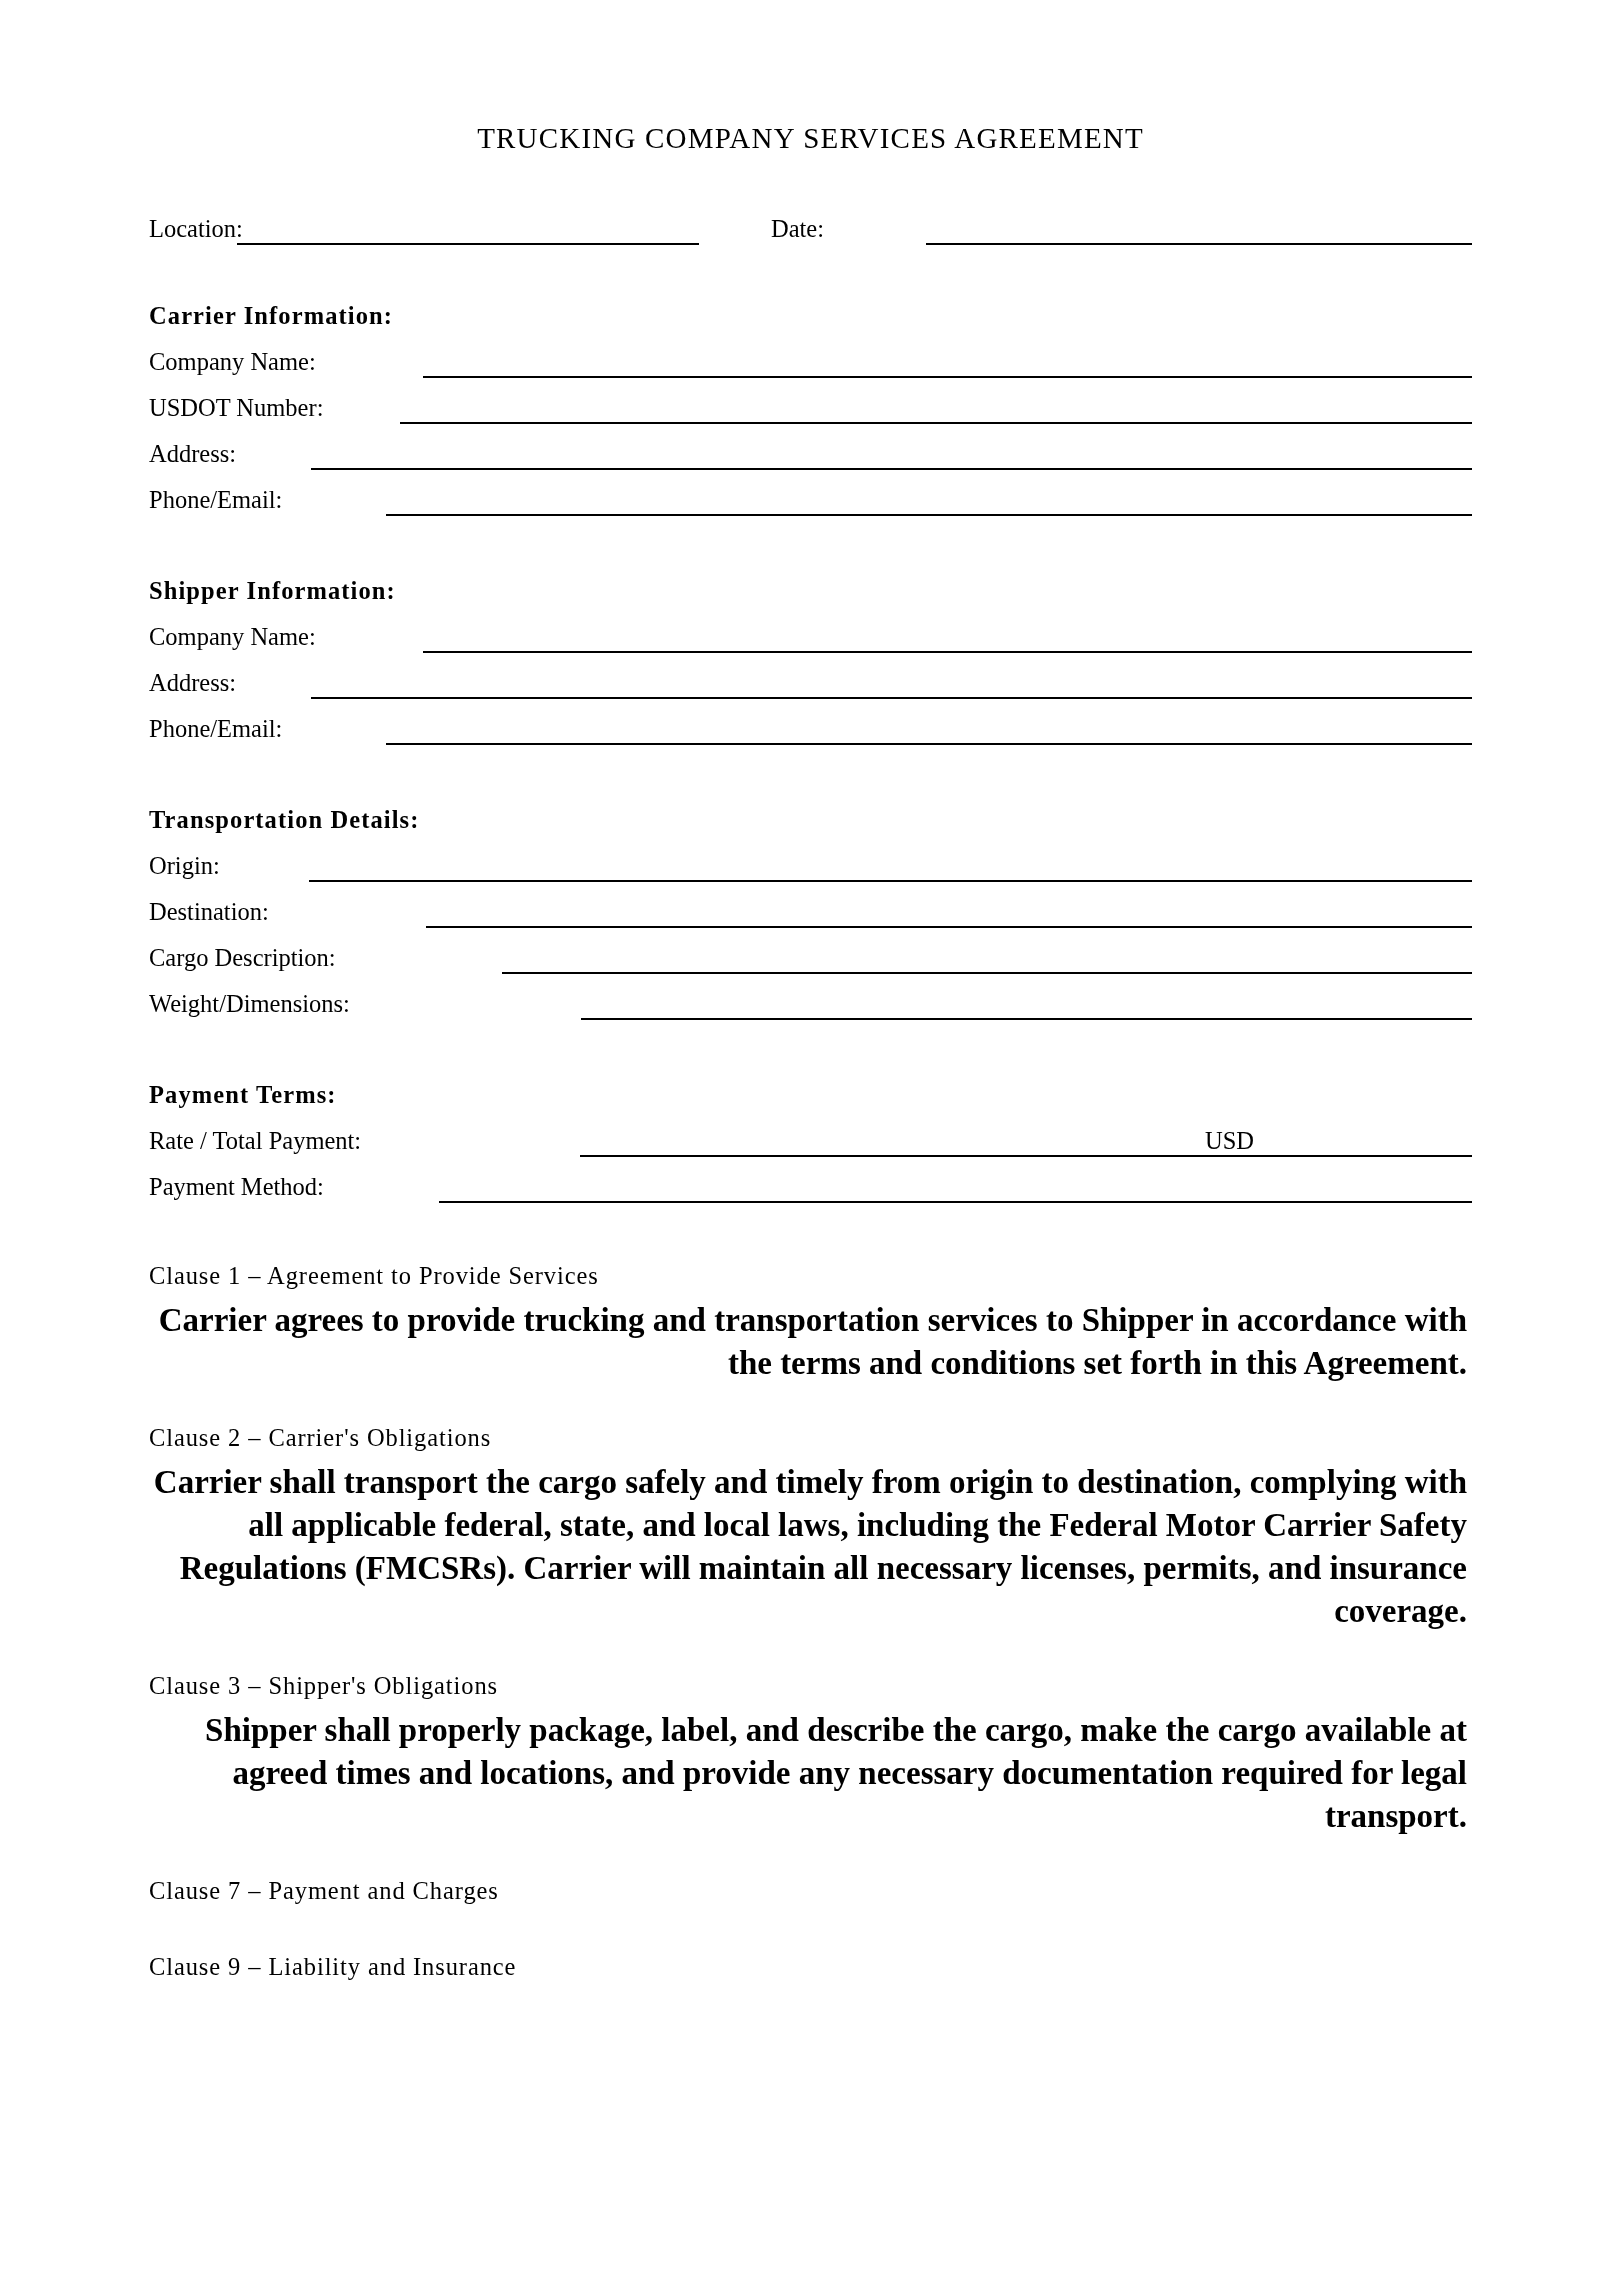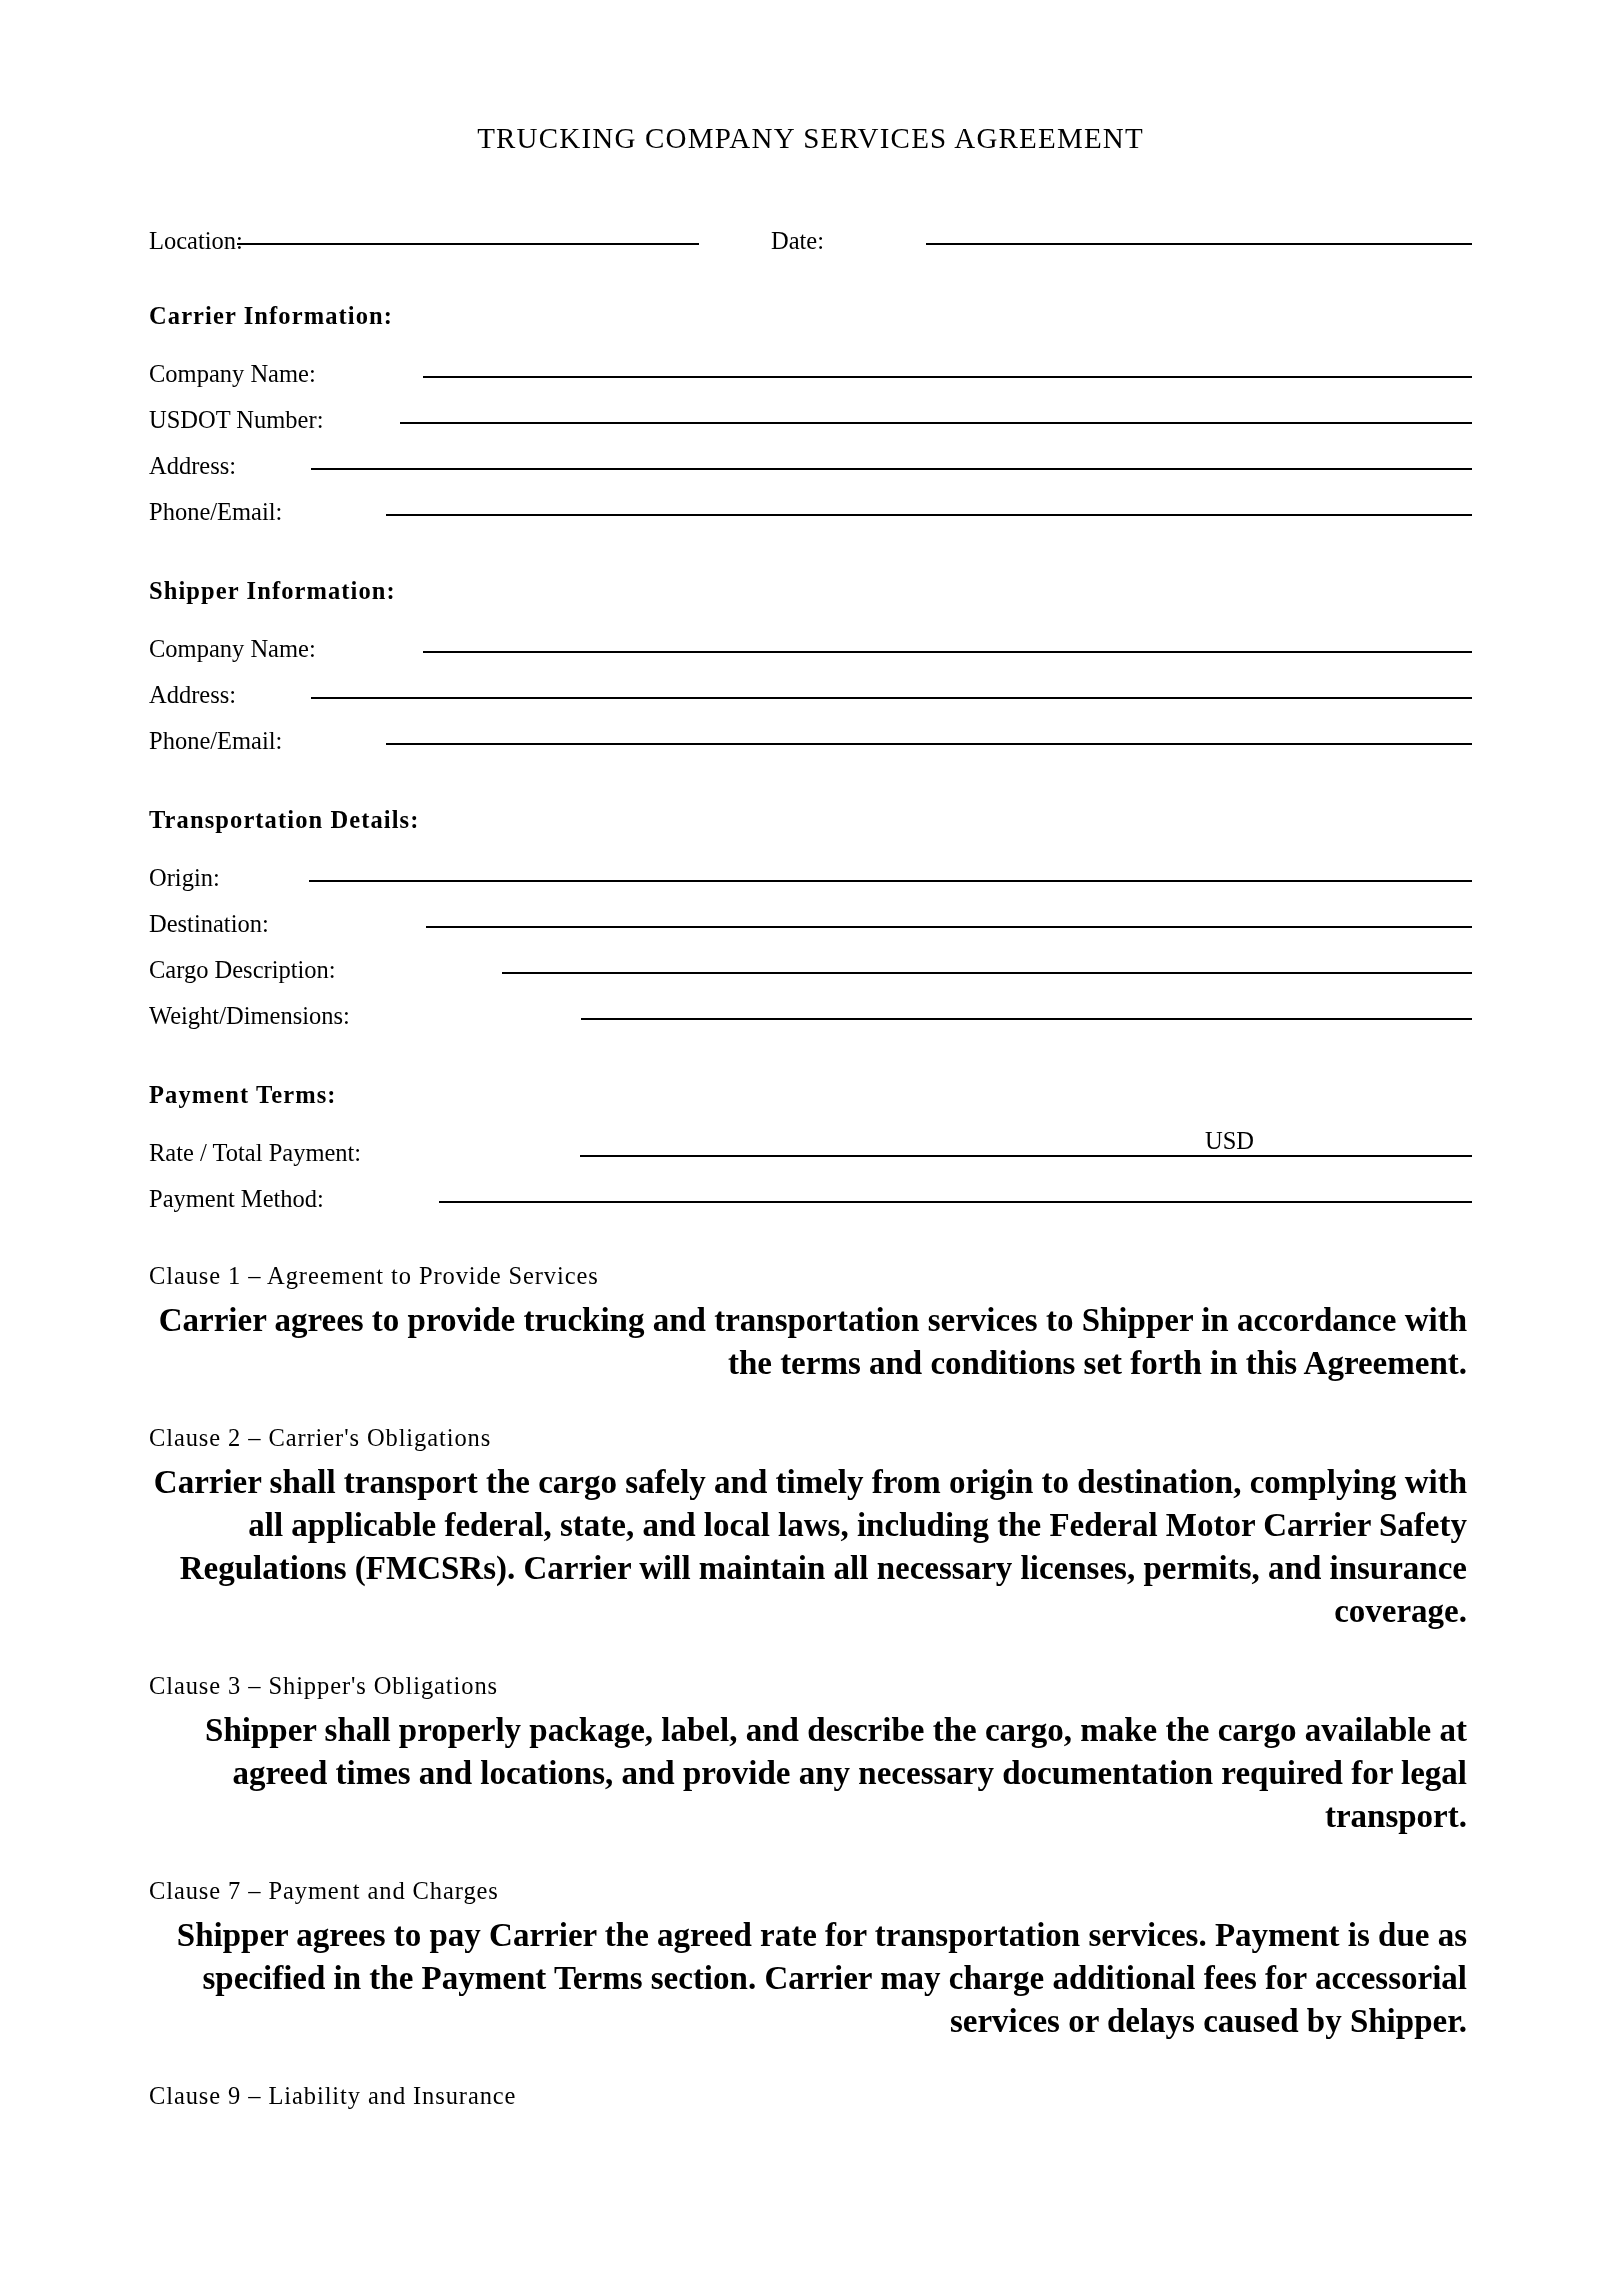--- a/index.html
+++ b/index.html
@@ -47,21 +47,21 @@
   .form-row {
     position: relative;
     height: 46px;
     font-size: 24.5px;
     line-height: 46px;
     white-space: nowrap;
   }
   .form-row .lbl {
     position: absolute;
     left: 0;
-    top: 12px;
+    top: 0;
     text-align: right;
   }
   .form-row .rule {
     position: absolute;
     bottom: 6.9px;
     height: 0;
     border-bottom: 2.9px solid #000000;
   }
   .form-row .suffix {
     position: absolute;
@@ -211,21 +211,20 @@
       <div class="clause-body">Carrier shall transport the cargo safely and timely from origin to destination, complying with all applicable federal, state, and local laws, including the Federal Motor Carrier Safety Regulations (FMCSRs). Carrier will maintain all necessary licenses, permits, and insurance coverage.</div>
     </div>
 
     <div class="clause-block">
       <div class="clause-head">Clause 3 – Shipper's Obligations</div>
       <div class="clause-body">Shipper shall properly package, label, and describe the cargo, make the cargo available at agreed times and locations, and provide any necessary documentation required for legal transport.</div>
     </div>
 
     <div class="clause-block">
       <div class="clause-head">Clause 7 – Payment and Charges</div>
-      <div class="clause-body">Shipper agrees to pay Carrier the agreed rate for transportation services. Payment is due as specified in the Payment Terms section. Carrier may charge additional fees for accessorial services or delays caused by Shipper.</div>
     </div>
 
     <div class="clause-block">
       <div class="clause-head">Clause 9 – Liability and Insurance</div>
     </div>
 
   </div>
 </div>
 
 

